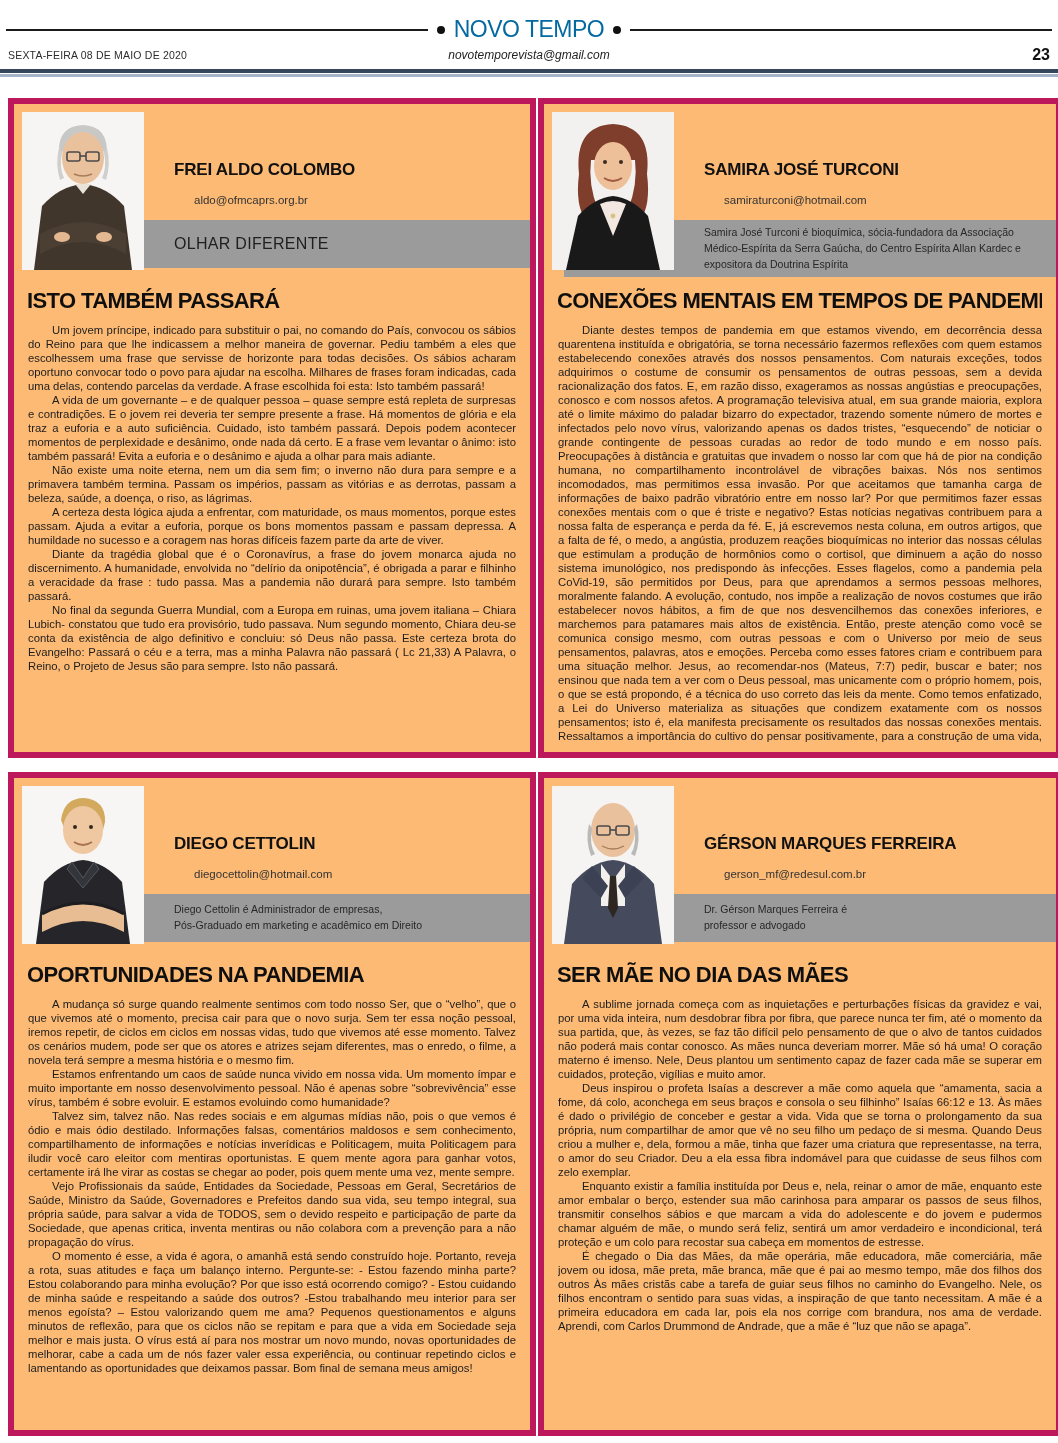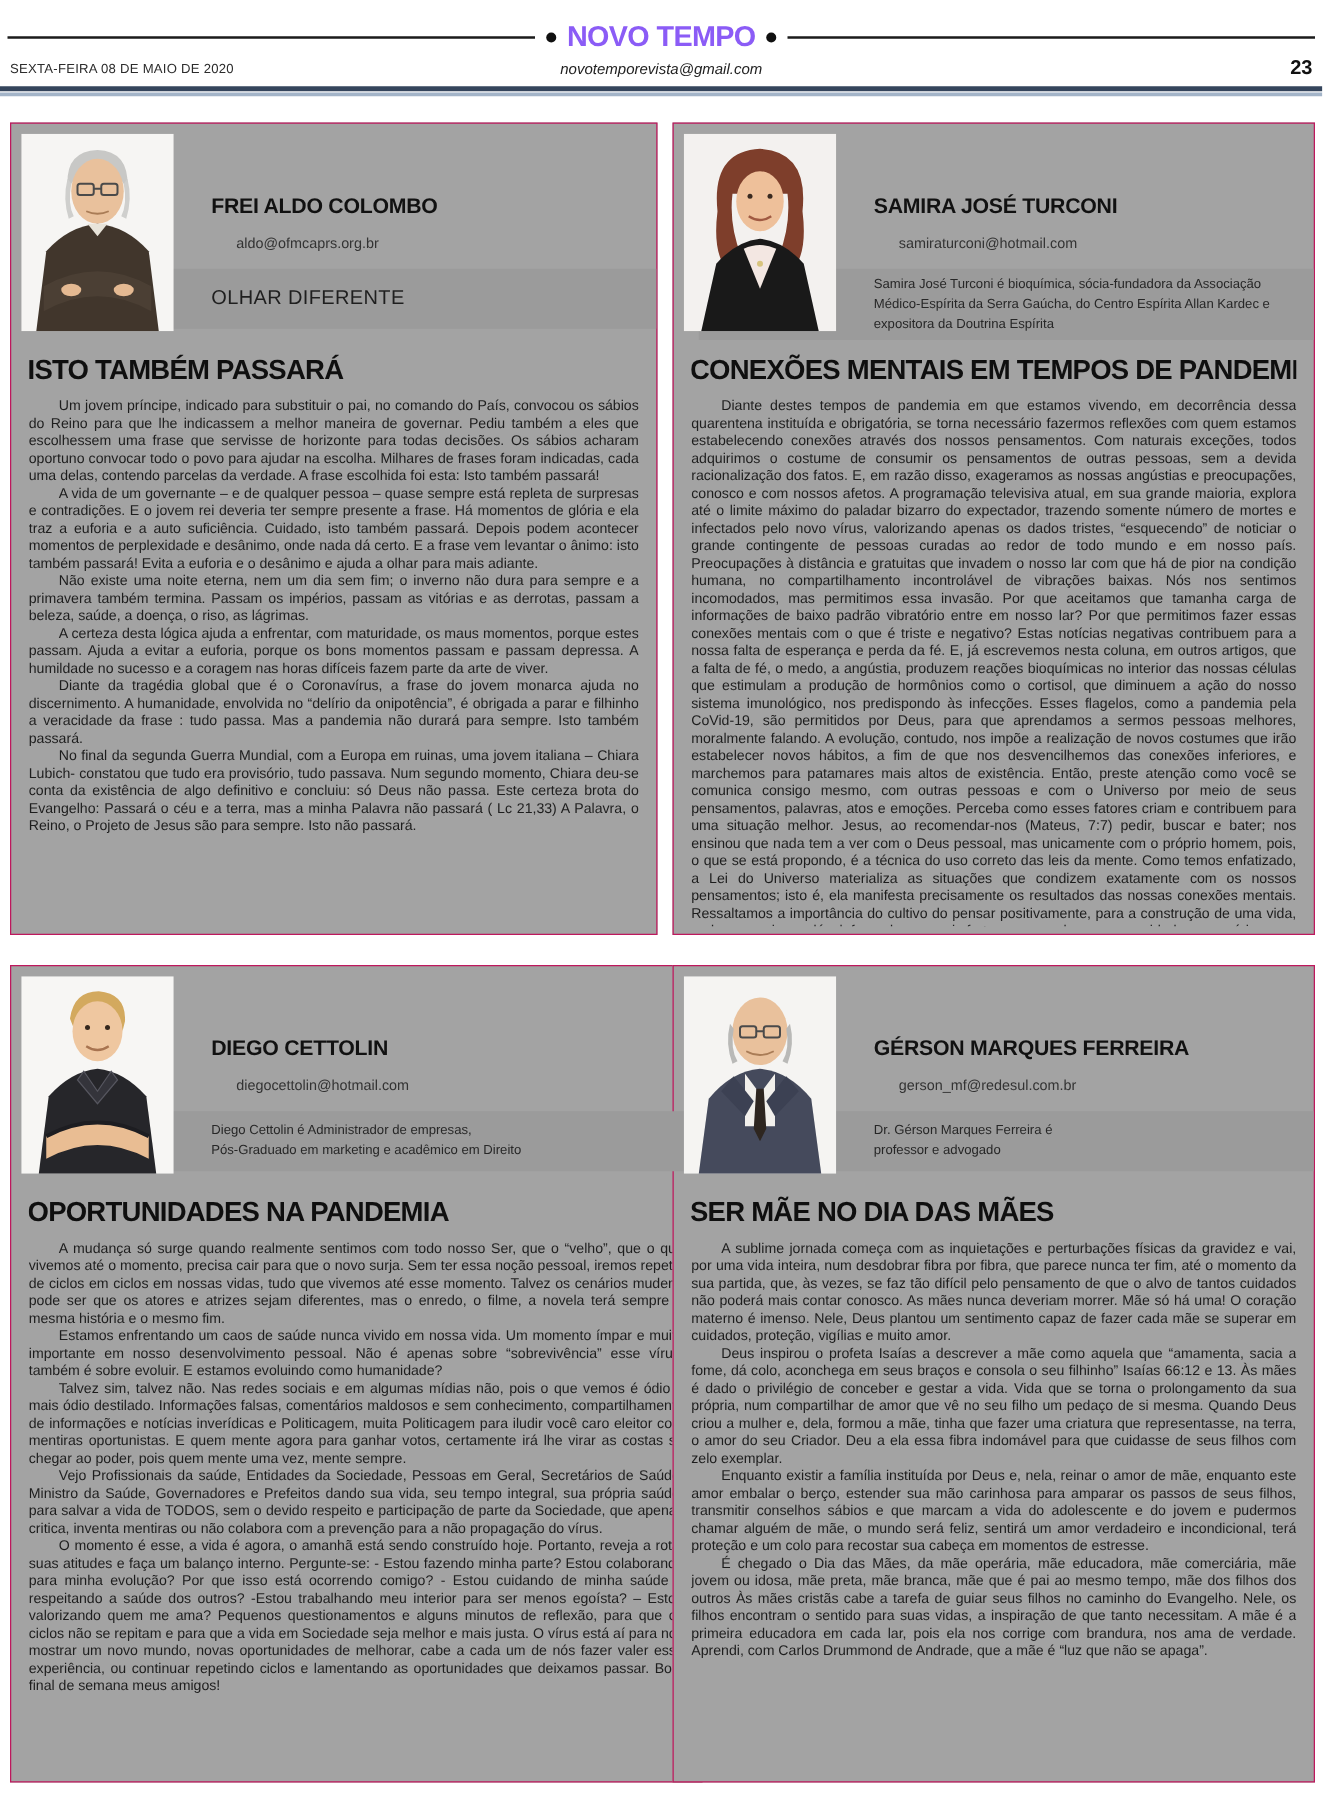--- a/index.html
+++ b/index.html
@@ -3,33 +3,33 @@
 <meta charset="utf-8">
 <style>
   html,body{margin:0;padding:0;background:#fff;}
   .page{position:relative;width:1058px;height:1443px;background:#fff;
         font-family:"Liberation Sans", sans-serif;color:#1c1c1c;overflow:hidden;}
 
   
   .mast{display:flex;align-items:center;gap:9px;padding:16px 6px 2px;}
   .mast .line{flex:1;height:2px;background:#1b1b1b;}
   .mast .dot{width:8px;height:8px;border-radius:50%;background:#101010;flex:0 0 auto;}
-  .mast h1{margin:0;font-size:23px;font-weight:700;letter-spacing:-.5px;color:#8b5cf6;white-space:nowrap;}
+  .mast h1{margin:0;font-size:23px;font-weight:400;letter-spacing:-.5px;color:#0369a1;white-space:nowrap;}
   .info-row{display:flex;align-items:center;padding:2px 8px 4px;}
   .info-row .date{flex:1;font-size:10.5px;color:#2c2c2c;letter-spacing:.2px;}
   .info-row .mail{flex:1;text-align:center;font-size:12px;font-style:italic;color:#222;}
   .info-row .pnum{flex:1;text-align:right;font-size:16px;font-weight:700;color:#111;line-height:1;}
   .rule-double{margin:2px 0 0;border-top:4px solid #35455c;}
   .rule-double::after{content:"";display:block;height:3px;background:#a3b4c8;margin-top:1px;}
 
   
-  .art{position:absolute;border:1px solid #be185d;background:#a3a3a3;}
+  .art{position:absolute;border:6px solid #be185d;background:#fdba74;}
   #art1{left:8px;  top:98px;  width:516px;height:648px;}
   #art2{left:538px;top:98px;  width:512px;height:648px;}
-  #art3{left:8px;  top:772px; width:516px;height:652px;padding-left:36px;}
+  #art3{left:8px;  top:772px; width:516px;height:652px;}
   #art4{left:538px;top:772px; width:512px;height:652px;}
 
   .photo{position:absolute;left:8px;top:8px;width:122px;height:158px;z-index:2;}
   .photo svg{display:block;width:100%;height:100%;}
   .a-name{position:absolute;left:160px;top:56px;font-size:17px;font-weight:700;color:#111;letter-spacing:-.2px;z-index:2;}
   .a-mail{position:absolute;left:160px;top:90px;font-size:11.5px;color:#333;z-index:2;margin-left:20px;}
   .band{position:absolute;left:20px;right:0;top:116px;min-height:48px;background:#9b9b9b;z-index:1;
         display:flex;align-items:center;}
   .band .tg{margin-left:140px;padding:5px 10px 5px 0;}
   .tg-large{font-size:16px;color:#1f1f1f;letter-spacing:.3px;}

